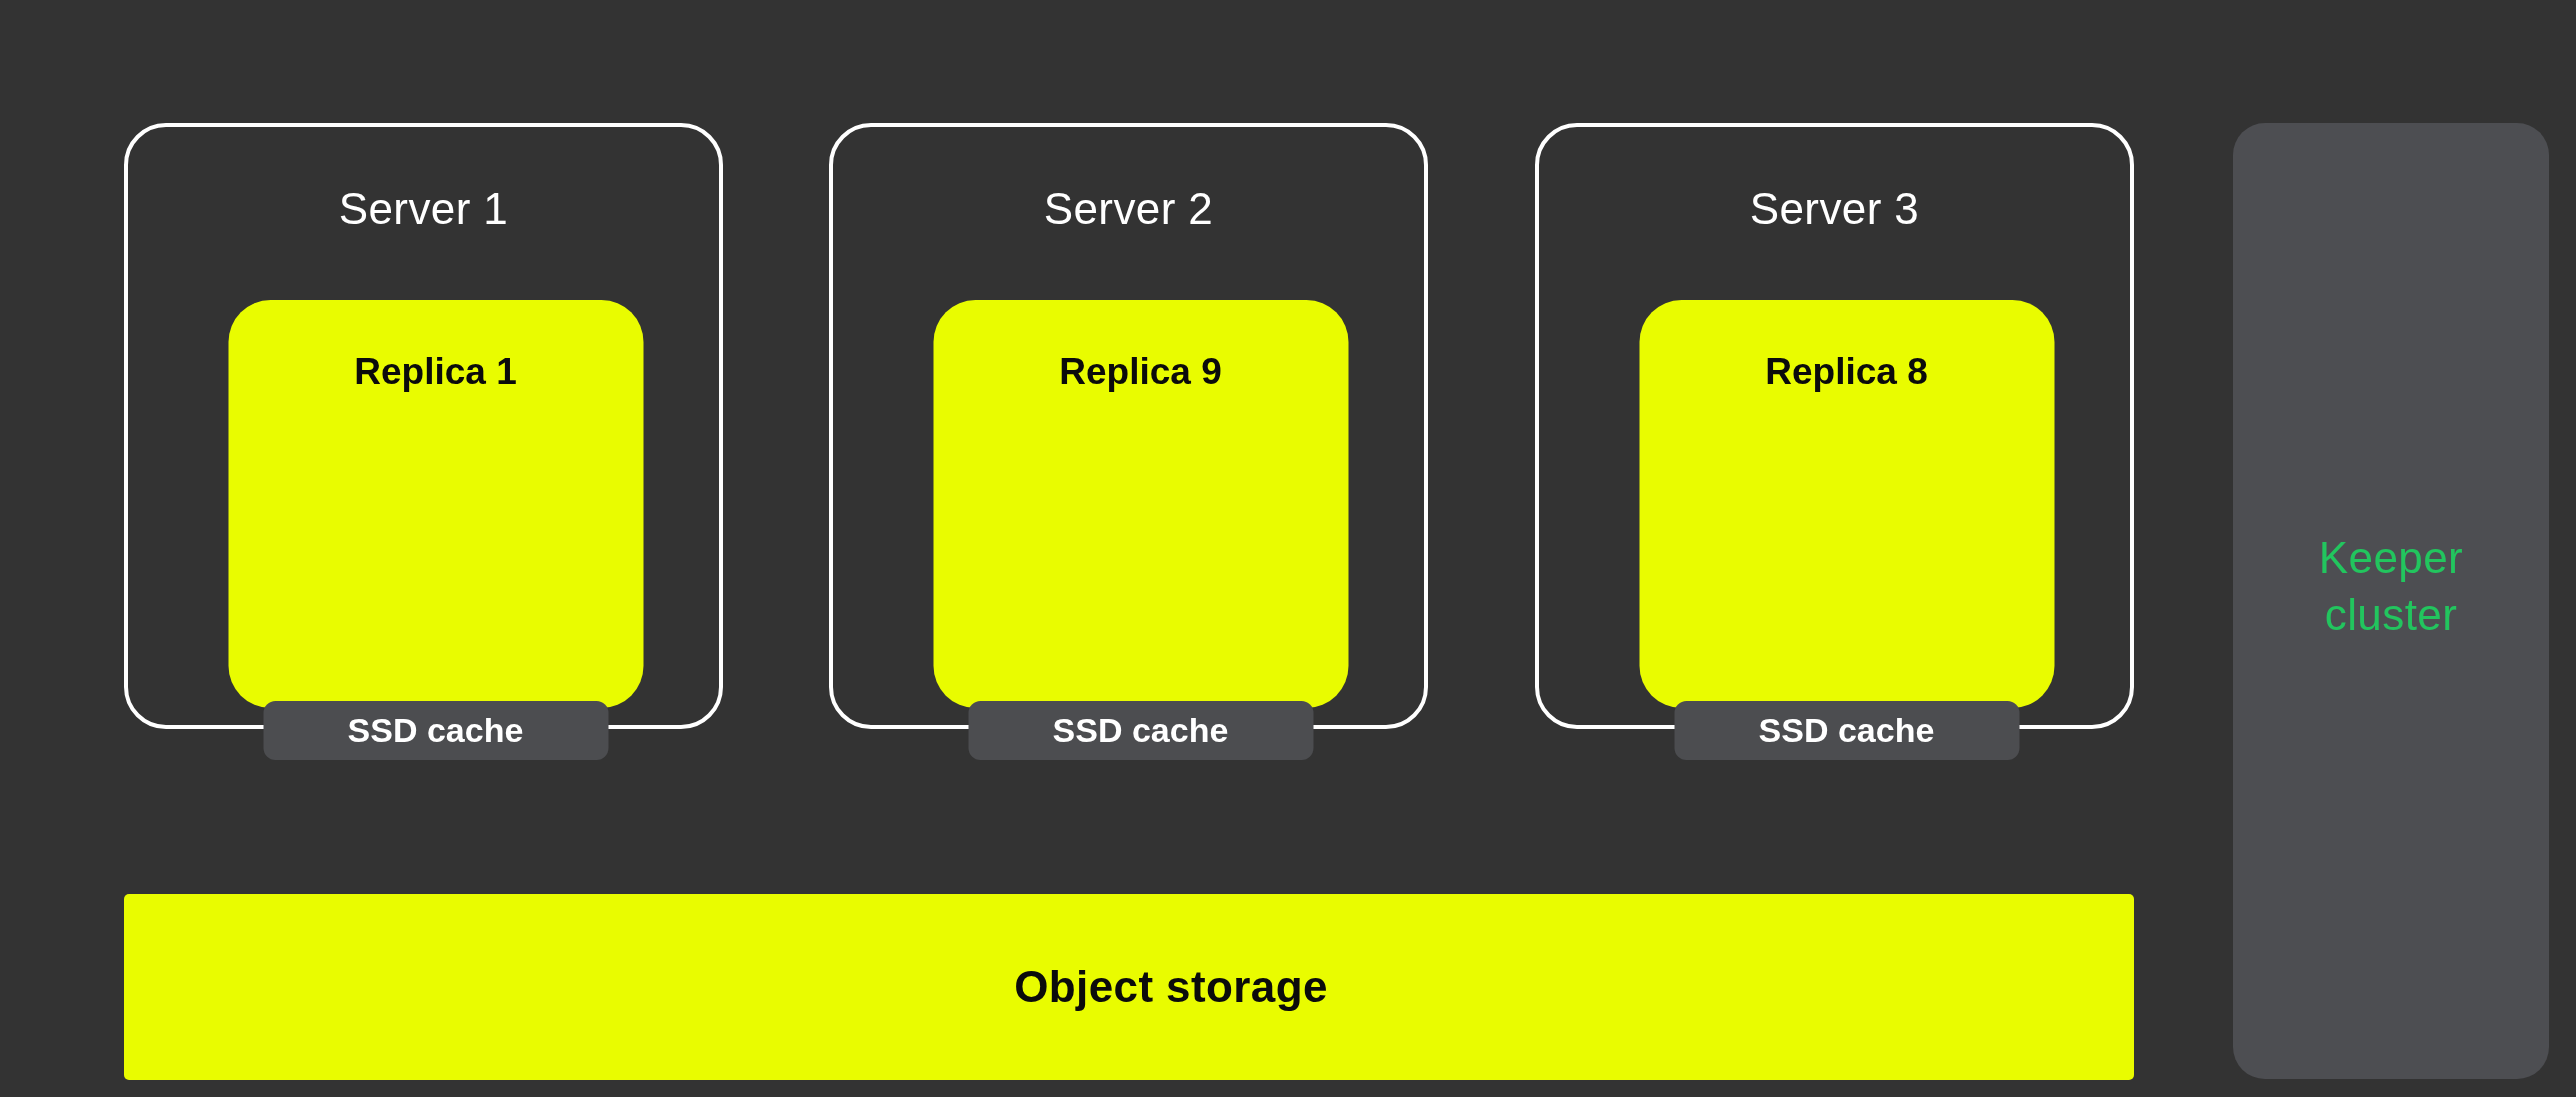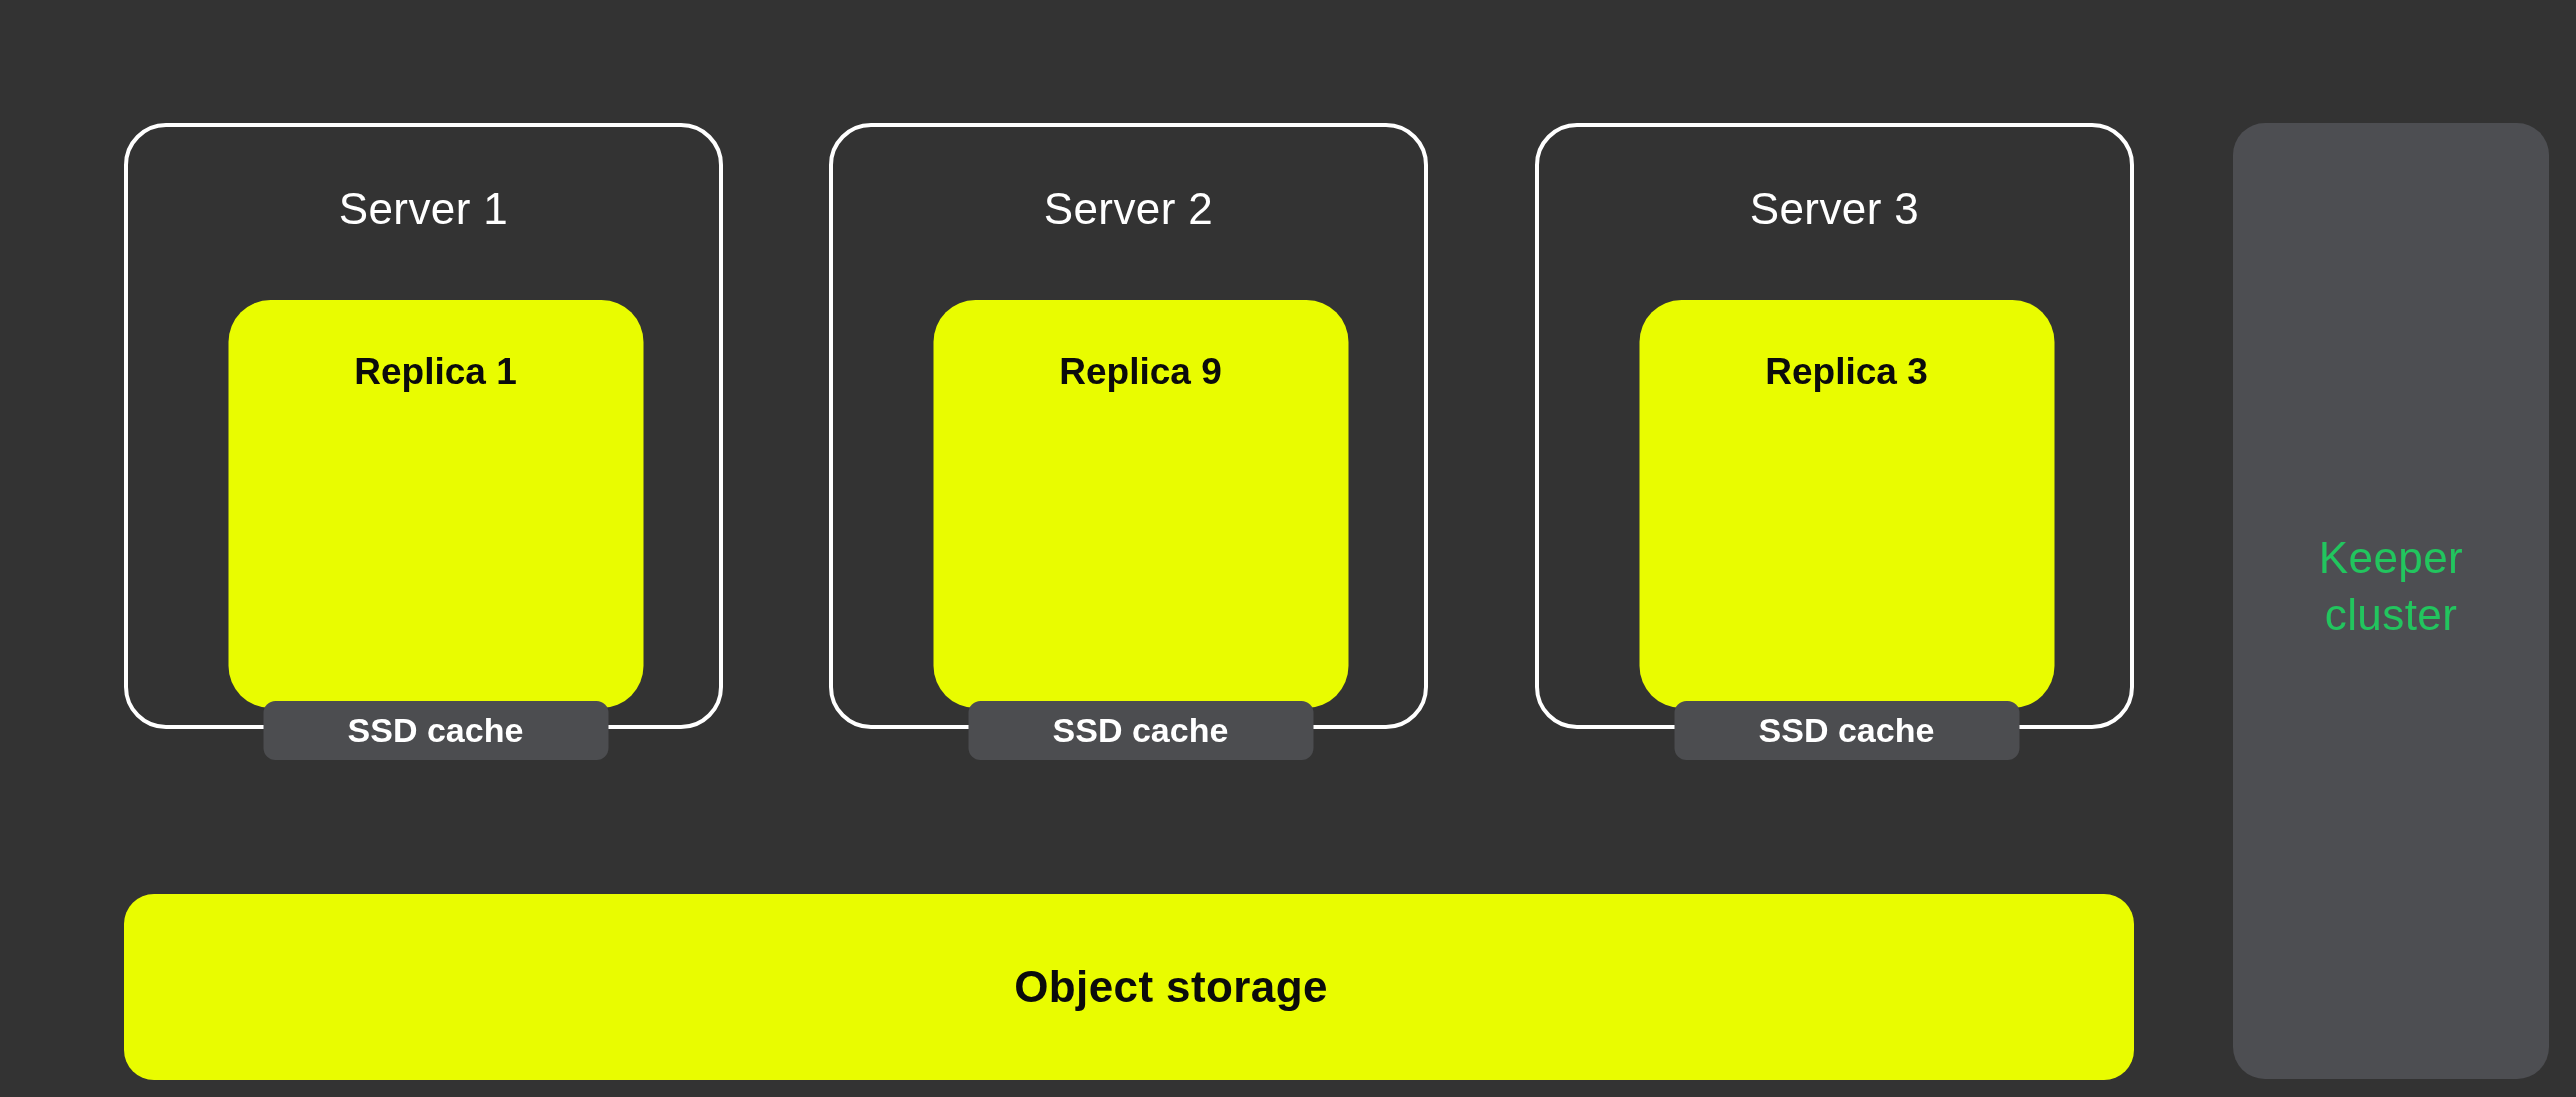--- a/index.html
+++ b/index.html
@@ -83,21 +83,21 @@
     font-weight: 700;
   }
   
   .object-storage {
     position: absolute;
     left: 76px;
     top: 846px;
     width: 2010px;
     height: 186px;
     background: var(--accent-yellow);
-    border-radius: 30px;
+    border-radius: 5px;
     display: flex;
     align-items: center;
     justify-content: center;
   }
   .object-storage-label {
     color: var(--text-dark);
     font-size: 44px;
     font-weight: 700;
     transform: translateX(42px);
     letter-spacing: 0.4px;
@@ -147,21 +147,21 @@
       <div class="replica-label">Replica 9</div>
     </div>
     <div class="ssd-badge">
       <span>SSD cache</span>
     </div>
   </div>
 
   <div class="server server-3">
     <div class="server-label">Server 3</div>
     <div class="replica">
-      <div class="replica-label">Replica 3</div>
+      <div class="replica-label">Replica 8</div>
     </div>
     <div class="ssd-badge">
       <span>SSD cache</span>
     </div>
   </div>
 
   <div class="keeper">
     <div class="keeper-label">Keeper cluster</div>
   </div>
 

